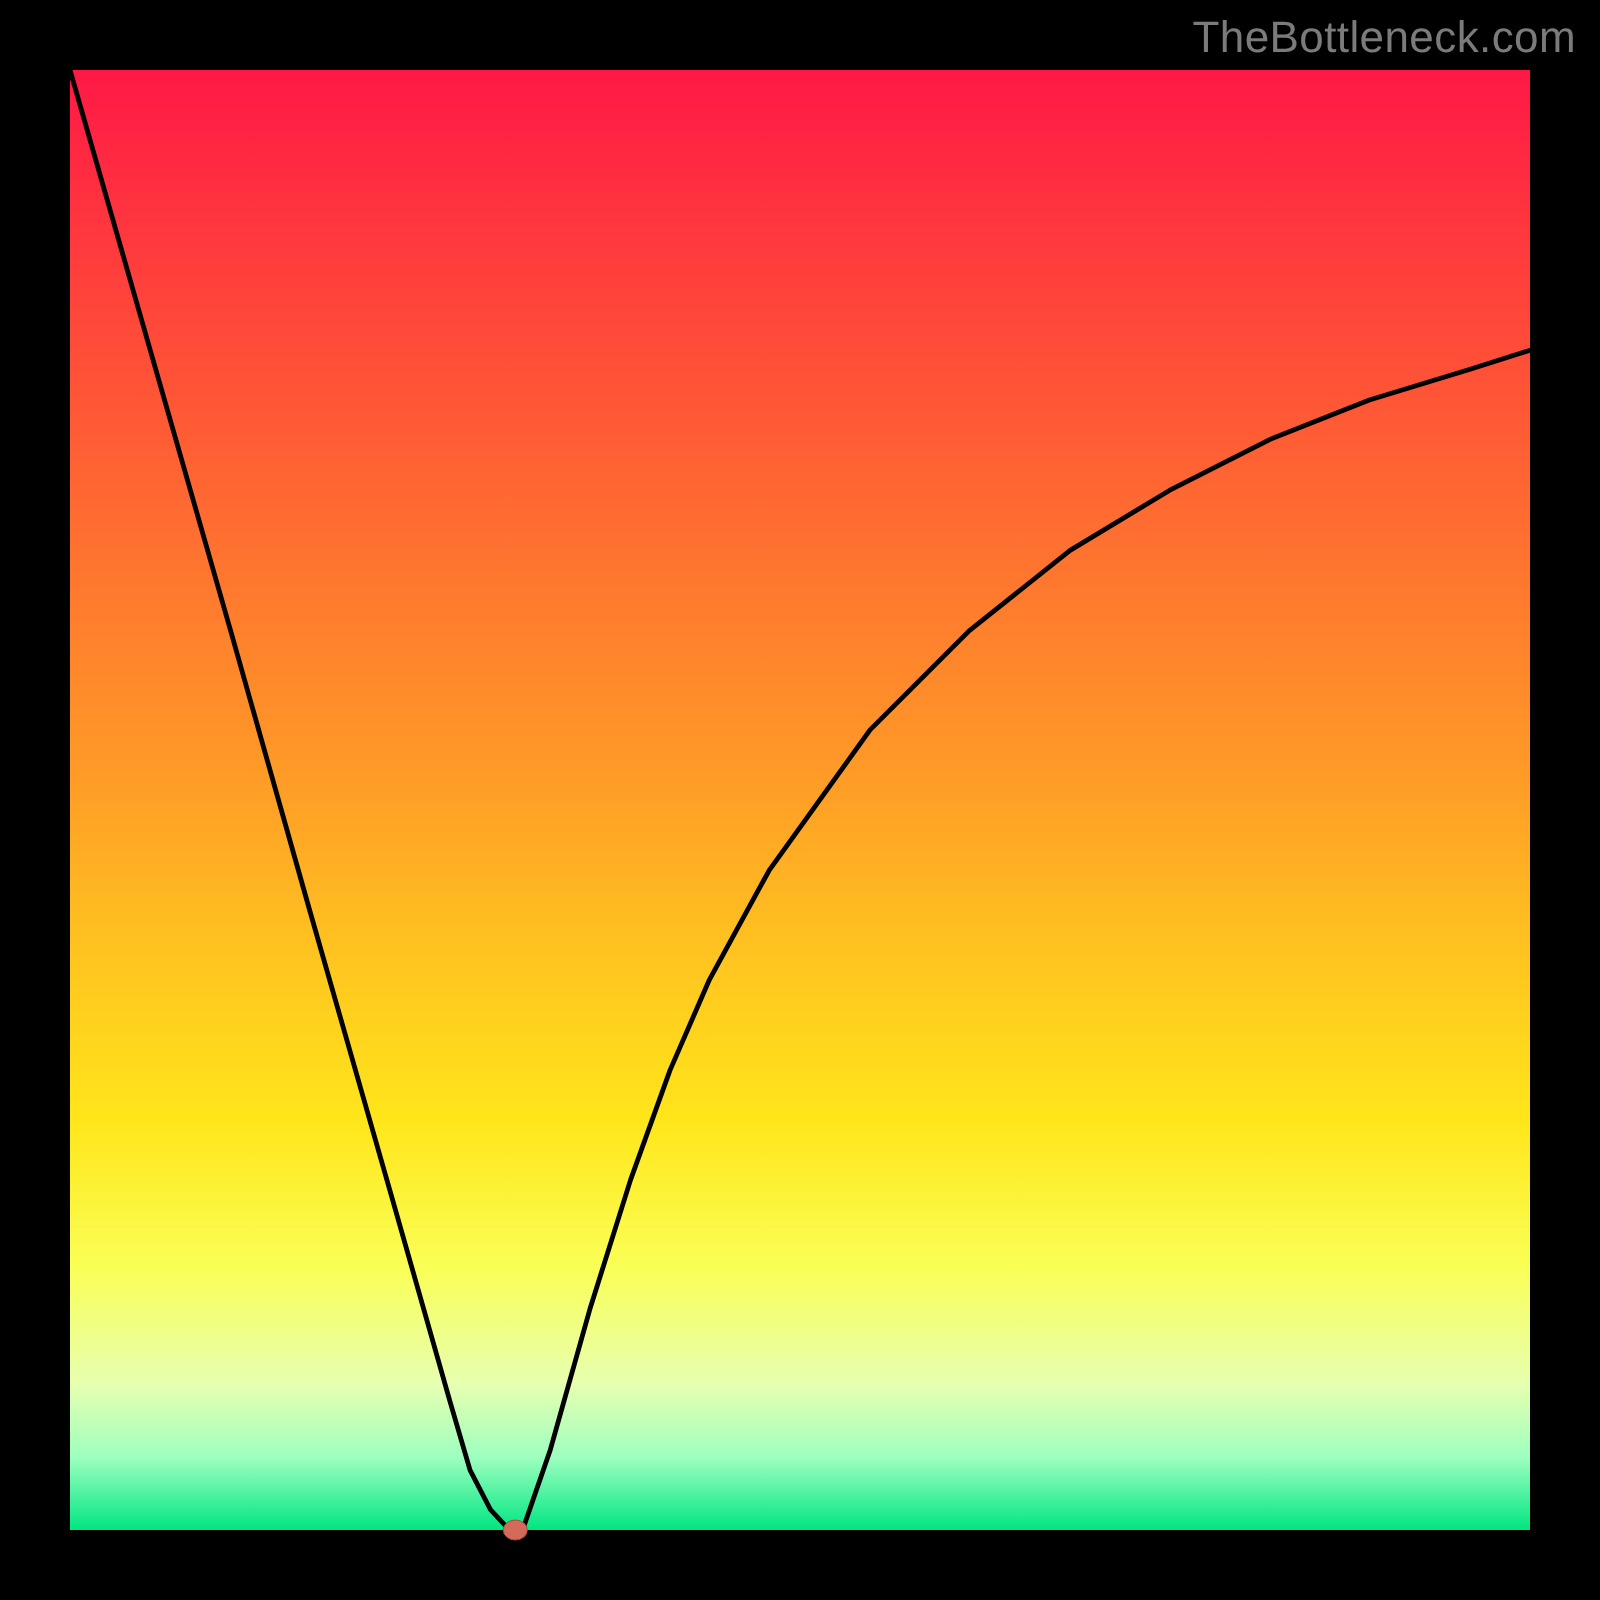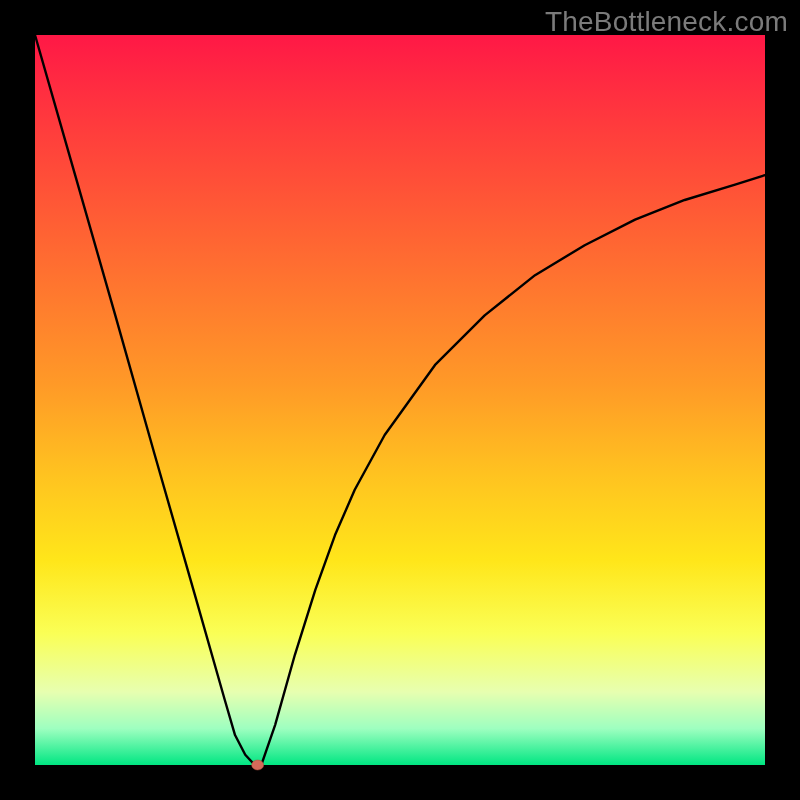--- a/index.html
+++ b/index.html
@@ -42,21 +42,21 @@
     top: 0;
     width: 730px;
     height: 730px;
     overflow: visible;
   }
   .watermark {
     position: absolute;
     top: 6px;
     right: 12px;
     font-family: Arial, Helvetica, sans-serif;
-    font-size: 28px;
+    font-size: 22px;
     color: #7b7b7b;
     letter-spacing: 0.2px;
     user-select: none;
   }
 </style>
 </head>
 <body>
 
 <div class="frame">
   <div class="watermark">TheBottleneck.com</div>

